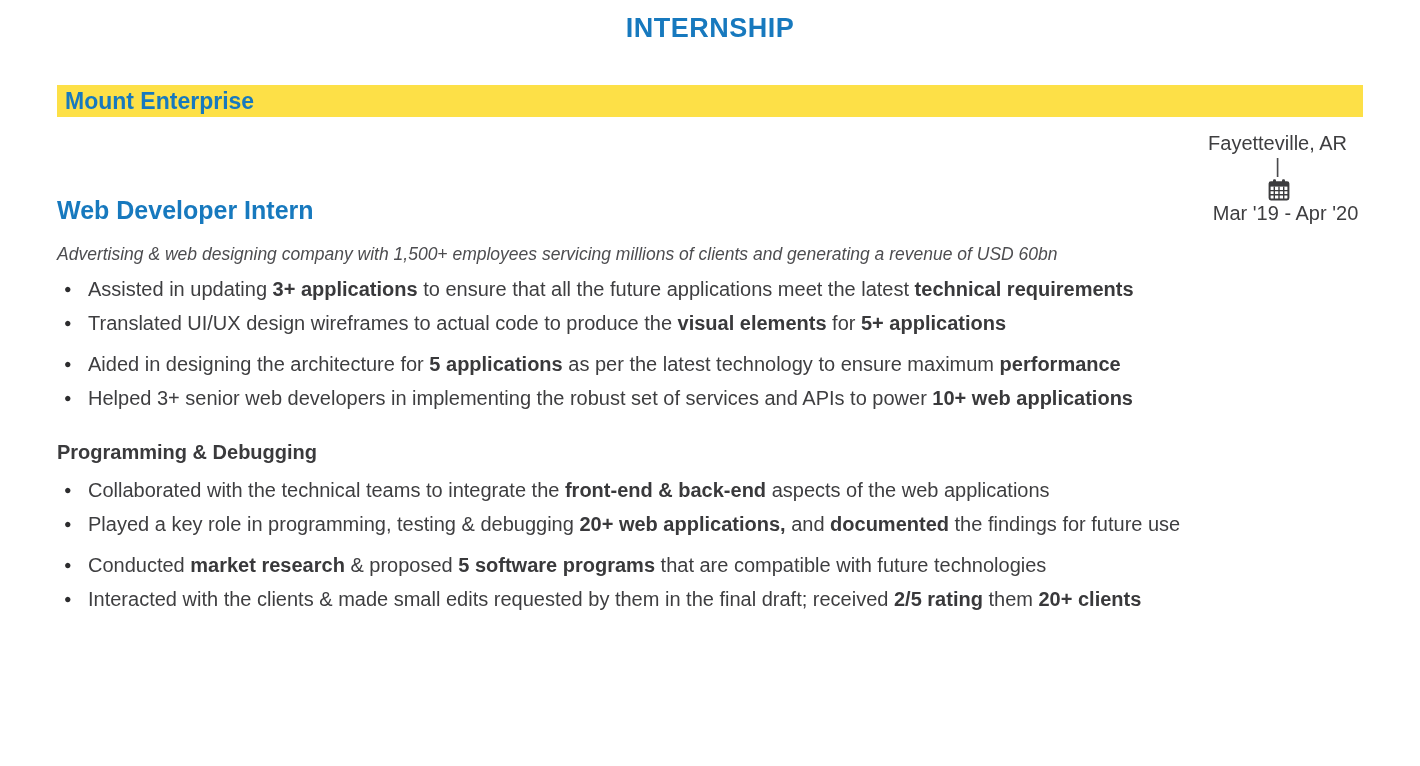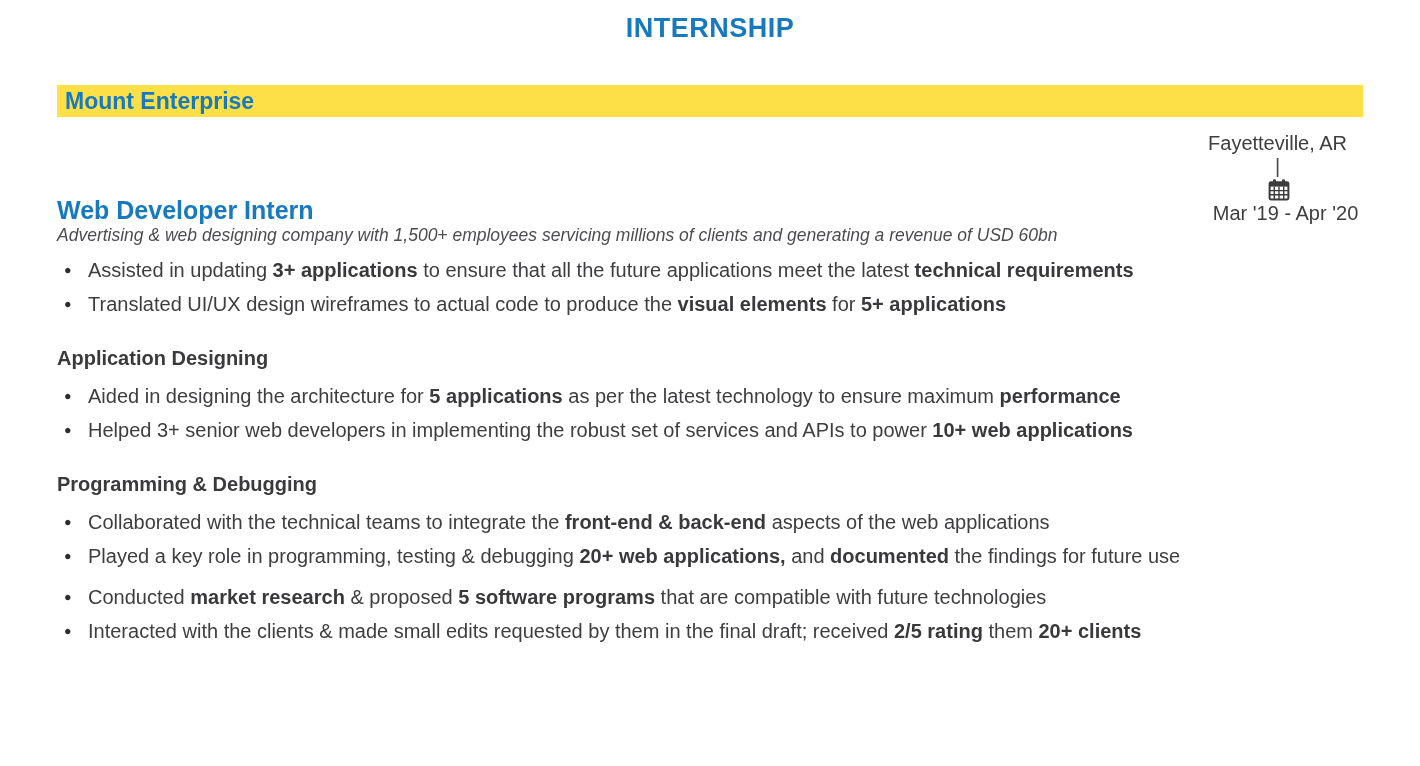--- a/index.html
+++ b/index.html
@@ -56,20 +56,21 @@
     display: flex;
     align-items: center;
     font-size: 20px;
     color: #3e3e40;
     flex-direction: column;
   }
   .role-meta .loc { margin-right: 16px; }
   .role-meta .pipe { margin-right: 16px; color: #4a4a4c; }
   .role-meta .cal { margin-right: 13px; display: inline-flex; align-items: center; }
   .company-description {
+    margin-top: 19px;
     font-size: 17.5px;
     font-style: italic;
     color: #4d4d50;
   }
   .sec-heading {
     margin: 24px 0 0 0;
     font-size: 20px;
     line-height: 27px;
     font-weight: bold;
     color: #3a3a3c;
@@ -129,21 +130,20 @@
   <div class="company-description">Advertising &amp; web designing company with 1,500+ employees servicing millions of clients and generating a revenue of USD 60bn</div>
 
   <div id="experience-sections">
       <section>
         <ul class="bullets">
           <li><span>Assisted in updating </span><span class="b">3+ applications</span><span> to ensure that all the future applications meet the latest </span><span class="b">technical requirements</span></li>
           <li><span>Translated UI/UX design wireframes to actual code to produce the </span><span class="b">visual elements</span><span> for </span><span class="b">5+ applications</span></li>
         </ul>
       </section>
       <section>
-        <h3 class="sec-heading">Application Designing</h3>
         <ul class="bullets">
           <li><span>Aided in designing the architecture for </span><span class="b">5 applications</span><span> as per the latest technology to ensure maximum </span><span class="b">performance</span></li>
           <li><span>Helped 3+ senior web developers in implementing the robust set of services and APIs to power </span><span class="b">10+ web applications</span></li>
         </ul>
       </section>
       <section>
         <h3 class="sec-heading">Programming &amp; Debugging</h3>
         <ul class="bullets">
           <li><span>Collaborated with the technical teams to integrate the </span><span class="b">front-end &amp; back-end</span><span> aspects of the web applications</span></li>
           <li><span>Played a key role in programming, testing &amp; debugging </span><span class="b">20+ web applications,</span><span> and </span><span class="b">documented</span><span> the findings for future use</span></li>

